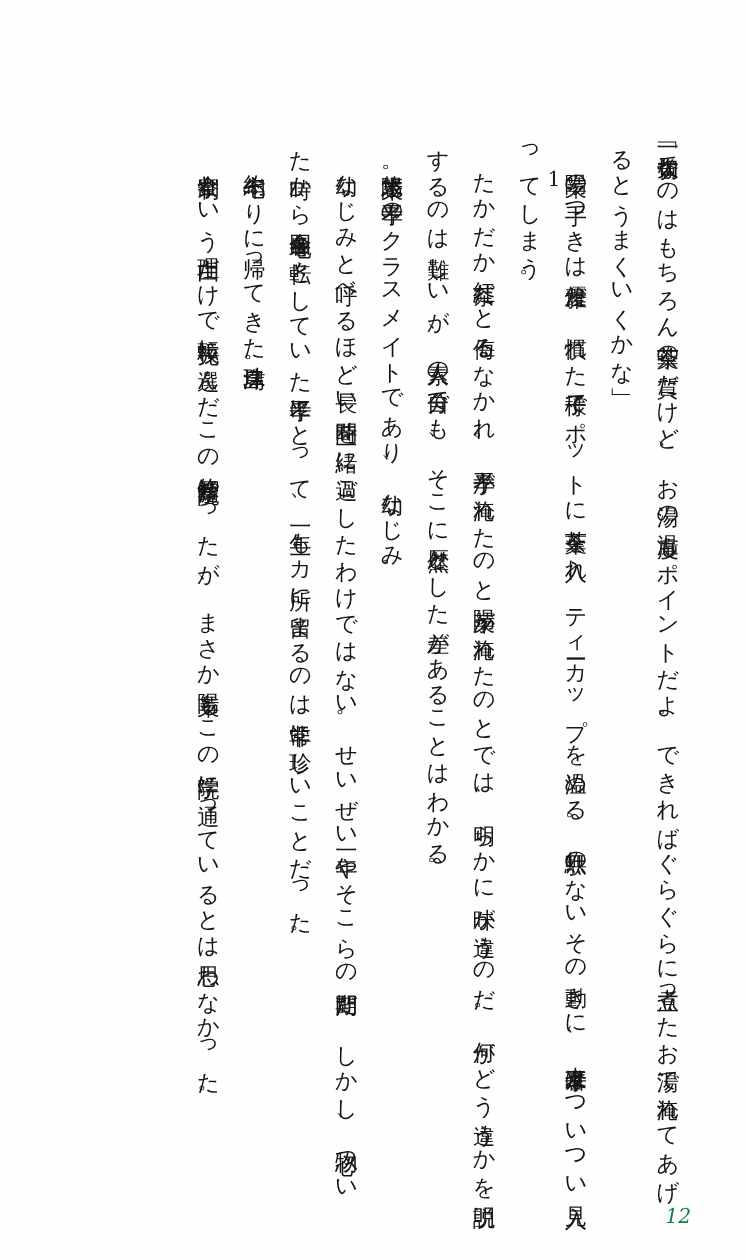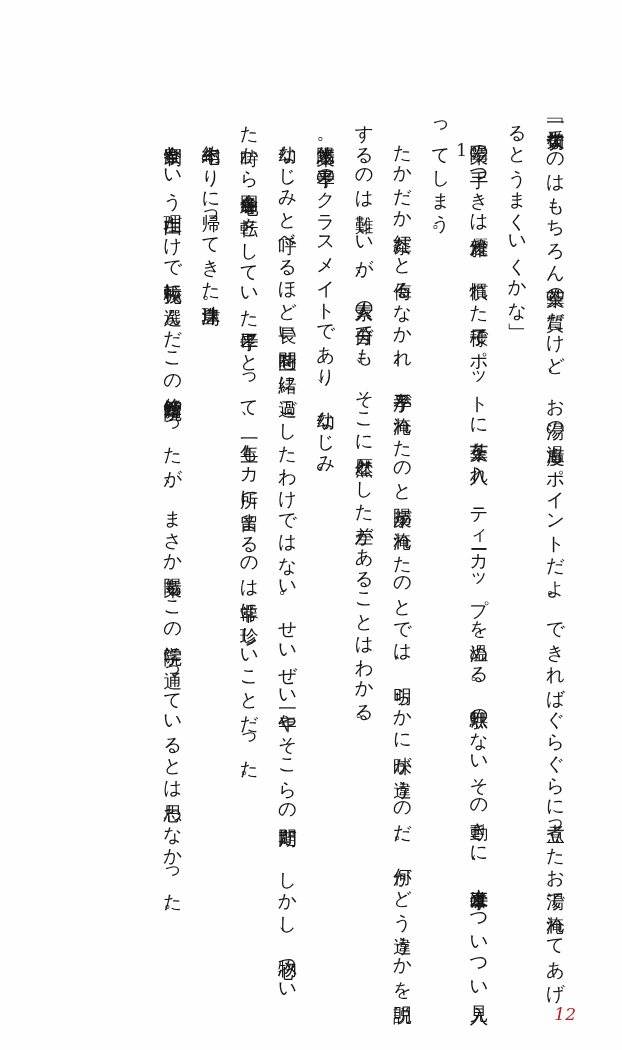--- a/index.html
+++ b/index.html
@@ -60,21 +60,21 @@
     letter-spacing: 0;
   }
 
   .page-number {
     position: absolute;
     bottom: 26px;
     right: 46px;
     font-size: 17px;
     font-style: italic;
     font-family: "DejaVu Serif", "Liberation Serif", serif;
-    color: #b91c1c;
+    color: #15803d;
   }
 </style>
 </head>
 <body>
 
 <div class="page">
 
   <div class="chapter-num">1</div>
 
   <div class="text-body">

